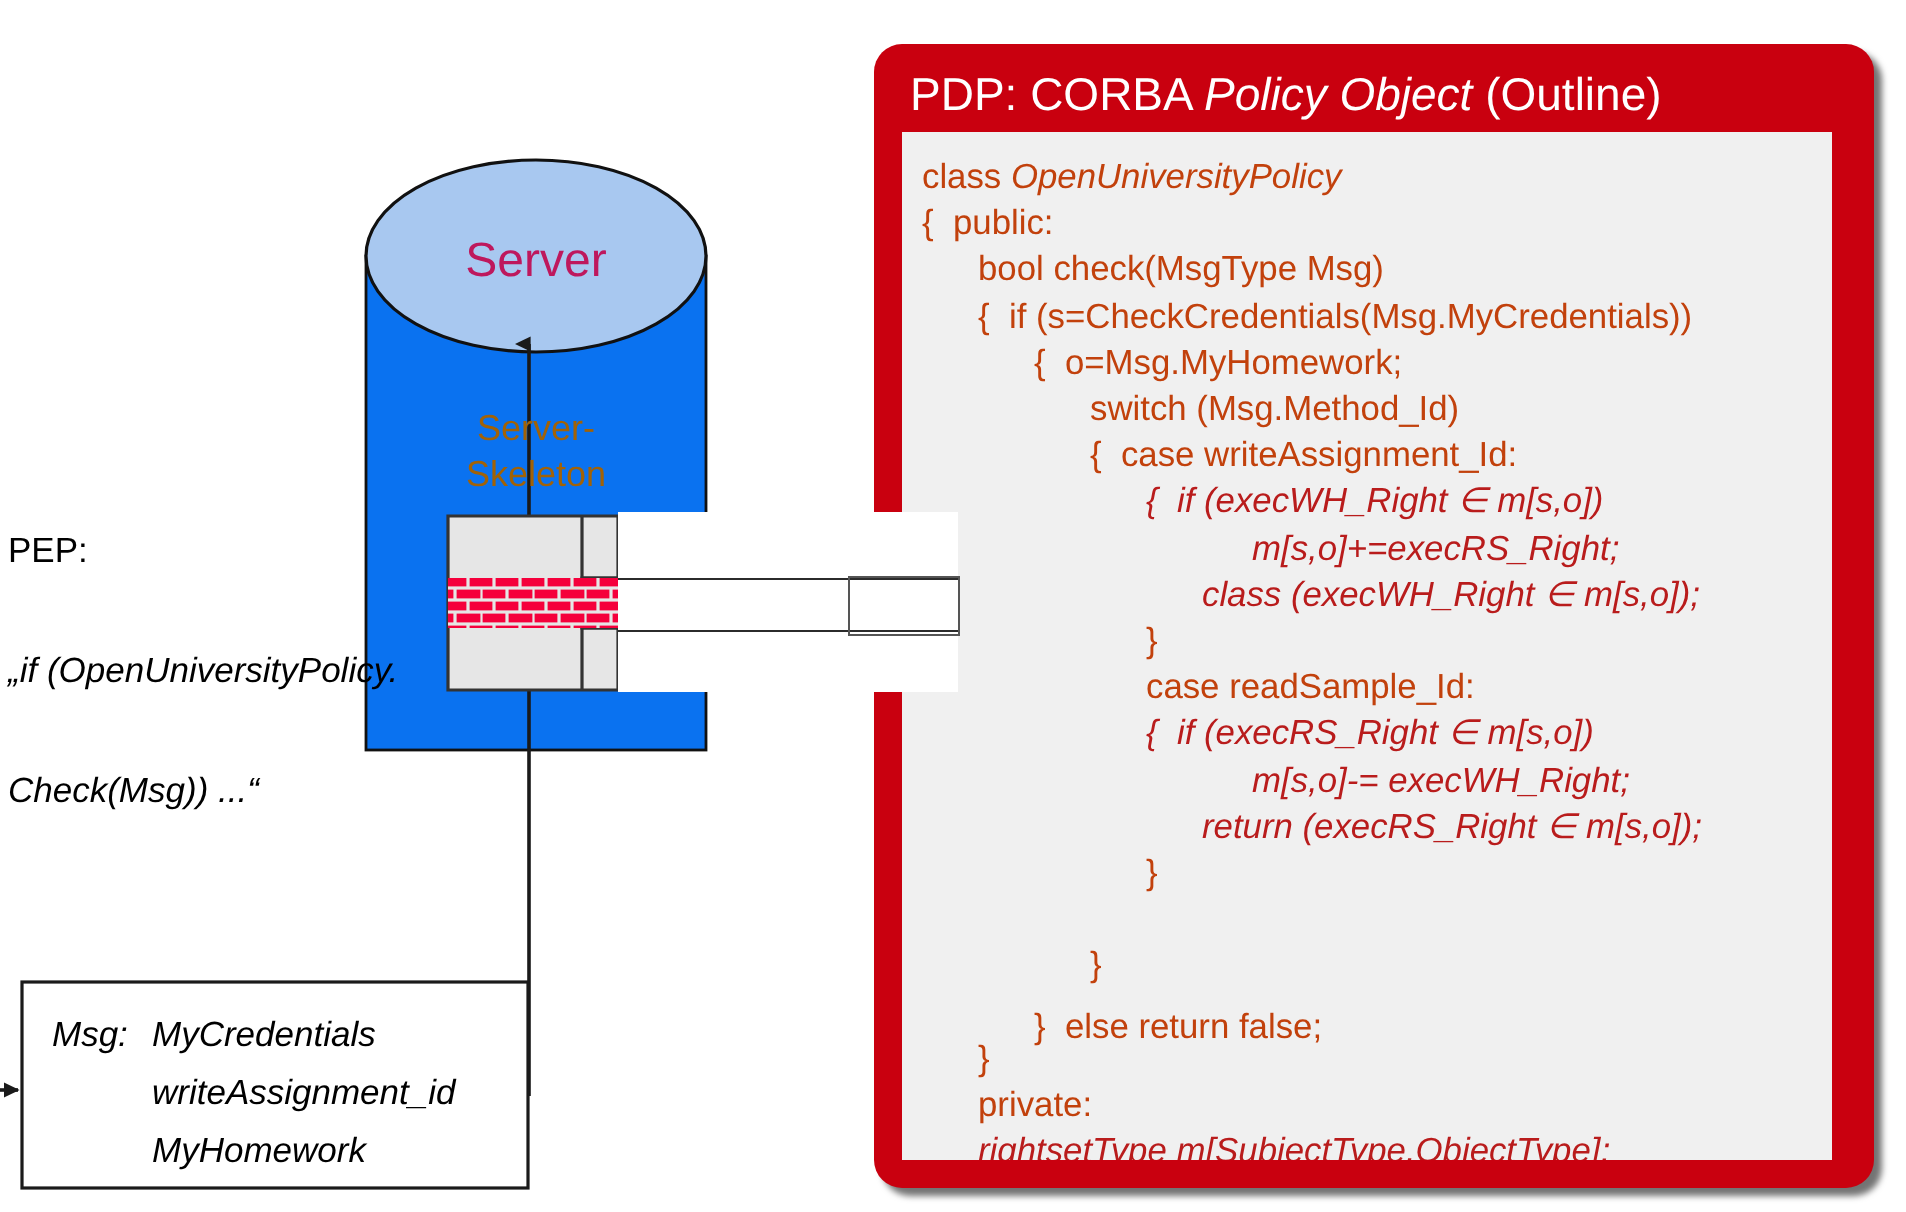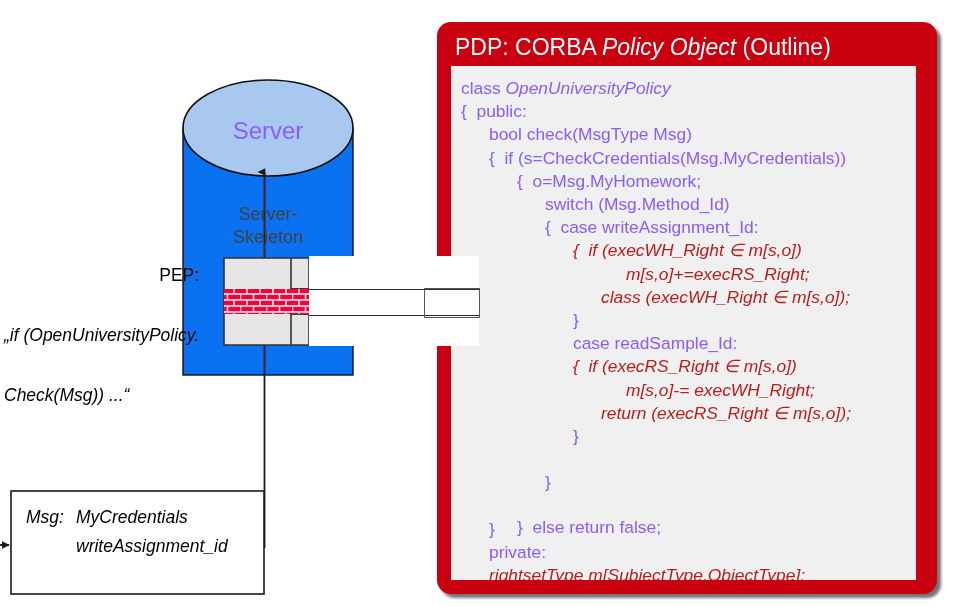--- a/index.html
+++ b/index.html
@@ -28,21 +28,21 @@
   
   .pep-label {
     position: absolute;
     left: 4px;
     top: 263px;
     font-size: 17.5px;
     line-height: 25px;
     white-space: nowrap;
     z-index: 6;
   }
-  .pep-label .pep-title { font-style: normal; text-align: right; }
+  .pep-label .pep-title { font-style: normal; }
   .pep-label .pep-code  { font-style: italic; margin-top: 35px; }
 
   
   .msg-box-text {
     position: absolute;
     left: 26px;
     top: 503px;
     width: 230px;
     font-size: 17.5px;
     line-height: 29px;
@@ -54,32 +54,32 @@
   .msg-indent { display: inline-block; width: 50px; }
 
   
   .server-title {
     position: absolute;
     left: 183px;
     top: 117px;
     width: 170px;
     text-align: center;
     font-size: 24px;
-    color: #8b5cf6;
+    color: #be185d;
     z-index: 6;
   }
   .server-skeleton {
     position: absolute;
     left: 183px;
     top: 203px;
     width: 170px;
     text-align: center;
     font-size: 18px;
     line-height: 23px;
-    color: #404040;
+    color: #a16207;
     z-index: 6;
   }
 
   
   .pdp-panel {
     position: absolute;
     left: 437px;
     top: 22px;
     width: 500px;
     height: 572px;
@@ -106,21 +106,21 @@
     bottom: 14px;
     background: #f0f0f0;
     overflow: hidden;
   }
   .code-line {
     position: absolute;
     left: 0;
     font-size: 17.4px;
     line-height: 20px;
     white-space: pre;
-    color: #8b5cf6;
+    color: #c2410c;
   }
   .code-line.blue {
     color: #b91c1c;
     font-style: italic;
   }
 
   
   .connector-white {
     position: absolute;
     z-index: 4;
@@ -200,20 +200,23 @@
   <div class="pep-code">Check(Msg)) ...“</div>
 </div>
 
 <div class="msg-box-text">
   <span class="msg-row">
     <span class="msg-key">Msg:</span><span>MyCredentials</span>
   </span>
   <span class="msg-row">
     <span class="msg-indent"></span><span>writeAssignment_id</span>
   </span>
+  <span class="msg-row">
+    <span class="msg-indent"></span><span>MyHomework</span>
+  </span>
 </div>
 
 <div class="pdp-panel">
   <div class="pdp-title">
     <span>PDP: CORBA </span><span class="it">Policy Object</span><span> (Outline)</span>
   </div>
   <div class="pdp-code" id="pdp-code-area">
 
   <div class="code-line" style="top: 12px; left: 10px;"><span>class </span><span style="font-style: italic;">OpenUniversityPolicy</span></div>
       <div class="code-line" style="top: 35.2px; left: 10px;">{  public:</div>
@@ -225,18 +228,18 @@
       <div class="code-line blue" style="top: 174.4px; left: 122px;">{  if (execWH_Right ∈ m[s,o])</div>
       <div class="code-line blue" style="top: 197.6px; left: 175px;">m[s,o]+=execRS_Right;</div>
       <div class="code-line blue" style="top: 220.8px; left: 150px;">class (execWH_Right ∈ m[s,o]);</div>
       <div class="code-line" style="top: 244px; left: 122px;">}</div>
       <div class="code-line blue" style="top: 290.4px; left: 122px;">{  if (execRS_Right ∈ m[s,o])</div>
       <div class="code-line" style="top: 267.2px; left: 122px;">case readSample_Id:</div>
       <div class="code-line blue" style="top: 313.6px; left: 175px;">m[s,o]-= execWH_Right;</div>
       <div class="code-line blue" style="top: 336.8px; left: 150px;">return (execRS_Right ∈ m[s,o]);</div>
       <div class="code-line" style="top: 360px; left: 122px;">}</div>
       <div class="code-line" style="top: 406.4px; left: 94px;">}</div>
-      <div class="code-line" style="top: 451px; left: 66px;">}  else return false;</div>
+      <div class="code-line" style="top: 437px; left: 66px;">}  else return false;</div>
       <div class="code-line" style="top: 452.8px; left: 38px;">}</div>
       <div class="code-line" style="top: 476px; left: 38px;">private:</div>
       <div class="code-line blue" style="top: 499.2px; left: 38px;">rightsetType m[SubjectType,ObjectType];</div>
     </div>
 </div>
 
 </body></html>

